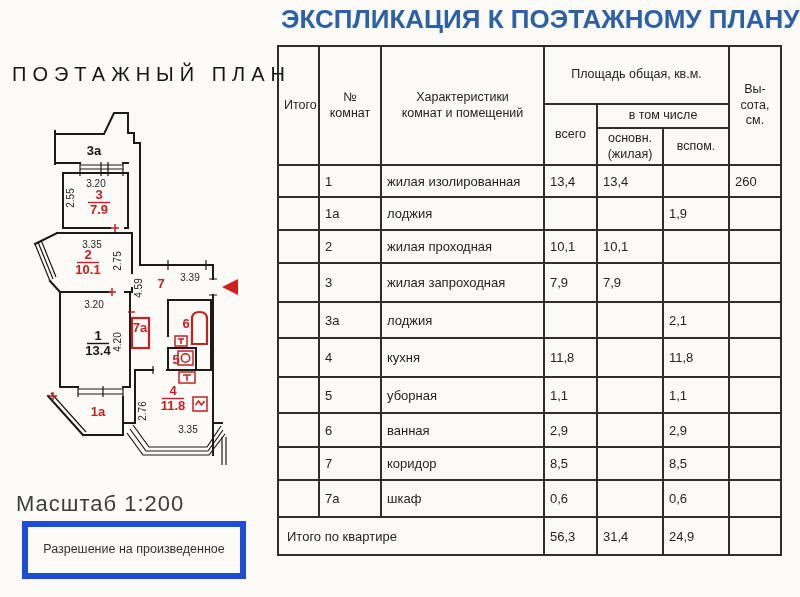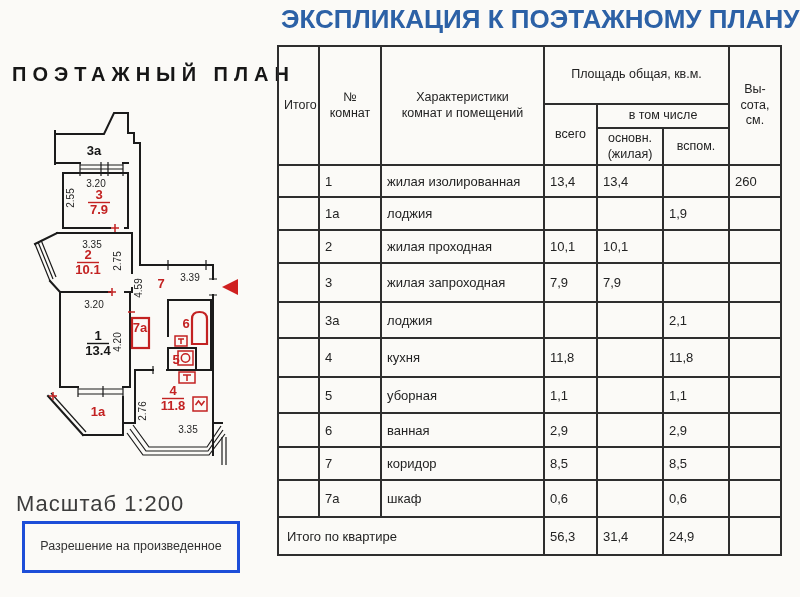--- a/index.html
+++ b/index.html
@@ -5,31 +5,31 @@
   html,body{margin:0;padding:0;}
   body{
     width:800px;height:597px;position:relative;overflow:hidden;
     background:#fbfaf7;
     font-family:"Liberation Sans", sans-serif;
     color:#1e1e1e;
   }
   
   .plan-title{
     position:absolute;left:12px;top:63px;
-    font-size:20px;font-weight:700;letter-spacing:6px;color:#161616;
+    font-size:20px;font-weight:400;letter-spacing:6px;color:#161616;
     white-space:nowrap;
   }
   #plan-svg{position:absolute;left:25px;top:100px;width:250px;height:370px;}
   .scale-label{
     position:absolute;left:16px;top:463px;
     font-size:22px;color:#3c3c3c;letter-spacing:1px;margin-top:28px;
   }
   .stamp-box{
     position:absolute;left:22px;top:521px;width:212px;height:46px;
-    border:3px solid #1d4ed8;background:#fbfaf7;
+    border:6px solid #1d4ed8;background:#fbfaf7;
     display:flex;flex-direction:row;align-items:center;justify-content:center;
     text-align:center;font-size:12.5px;color:#323232;line-height:1.55;
   }
   
   .expl-title{
     position:absolute;left:281px;top:4px;width:520px;
     font-size:26px;font-weight:bold;color:#2c61a6;letter-spacing:0px;
     white-space:nowrap;
   }
   table.expl{

